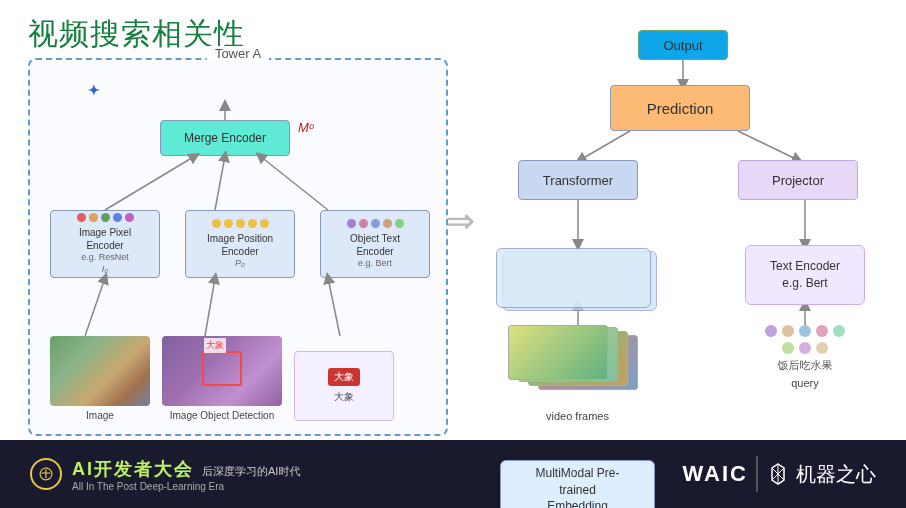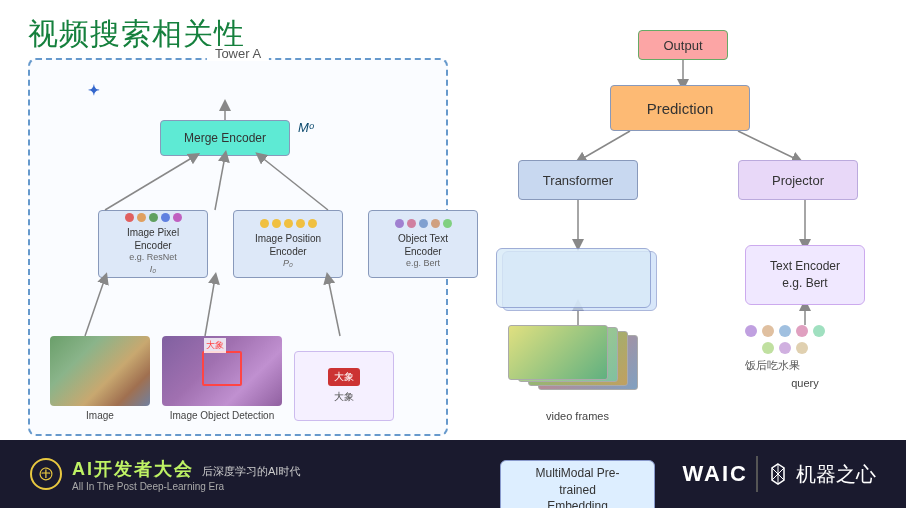--- a/index.html
+++ b/index.html
@@ -157,34 +157,33 @@
       justify-content: center;
       font-size: 12px;
       color: #333;
     }
 
     .merge-encoder-math {
       position: absolute;
       top: 60px;
       left: 268px;
       font-size: 13px;
-      color: #0c4a6e;
+      color: #b91c1c;
       font-style: italic;
     }
 
     
     .encoder-row {
       position: absolute;
       top: 150px;
       left: 20px;
       width: 380px;
       display: flex;
       justify-content: space-between;
       gap: 8px;
-      margin-left: 48px;
     }
 
     .encoder-box {
       width: 110px;
       height: 68px;
       background: #dde8f8;
       border: 1px solid #8899bb;
       border-radius: 4px;
       display: flex;
       flex-direction: column;
@@ -303,21 +302,21 @@
       height: 400px;
     }
 
     
     .output-box {
       position: absolute;
       top: 0;
       left: 148px;
       width: 90px;
       height: 30px;
-      background: #fca5a5;
+      background: #0ea5e9;
       border: 1px solid #66aa66;
       border-radius: 4px;
       display: flex;
       align-items: center;
       justify-content: center;
       font-size: 13px;
       color: #333;
     }
 
     
@@ -426,20 +425,21 @@
     }
 
     
     .query-area {
       position: absolute;
       top: 295px;
       left: 255px;
       width: 120px;
       display: flex;
       flex-direction: column;
+      align-items: center;
       gap: 4px;
     }
 
     .query-dots-row {
       display: flex;
       gap: 5px;
       flex-wrap: wrap;
       width: 80px;
       justify-content: center;
     }

